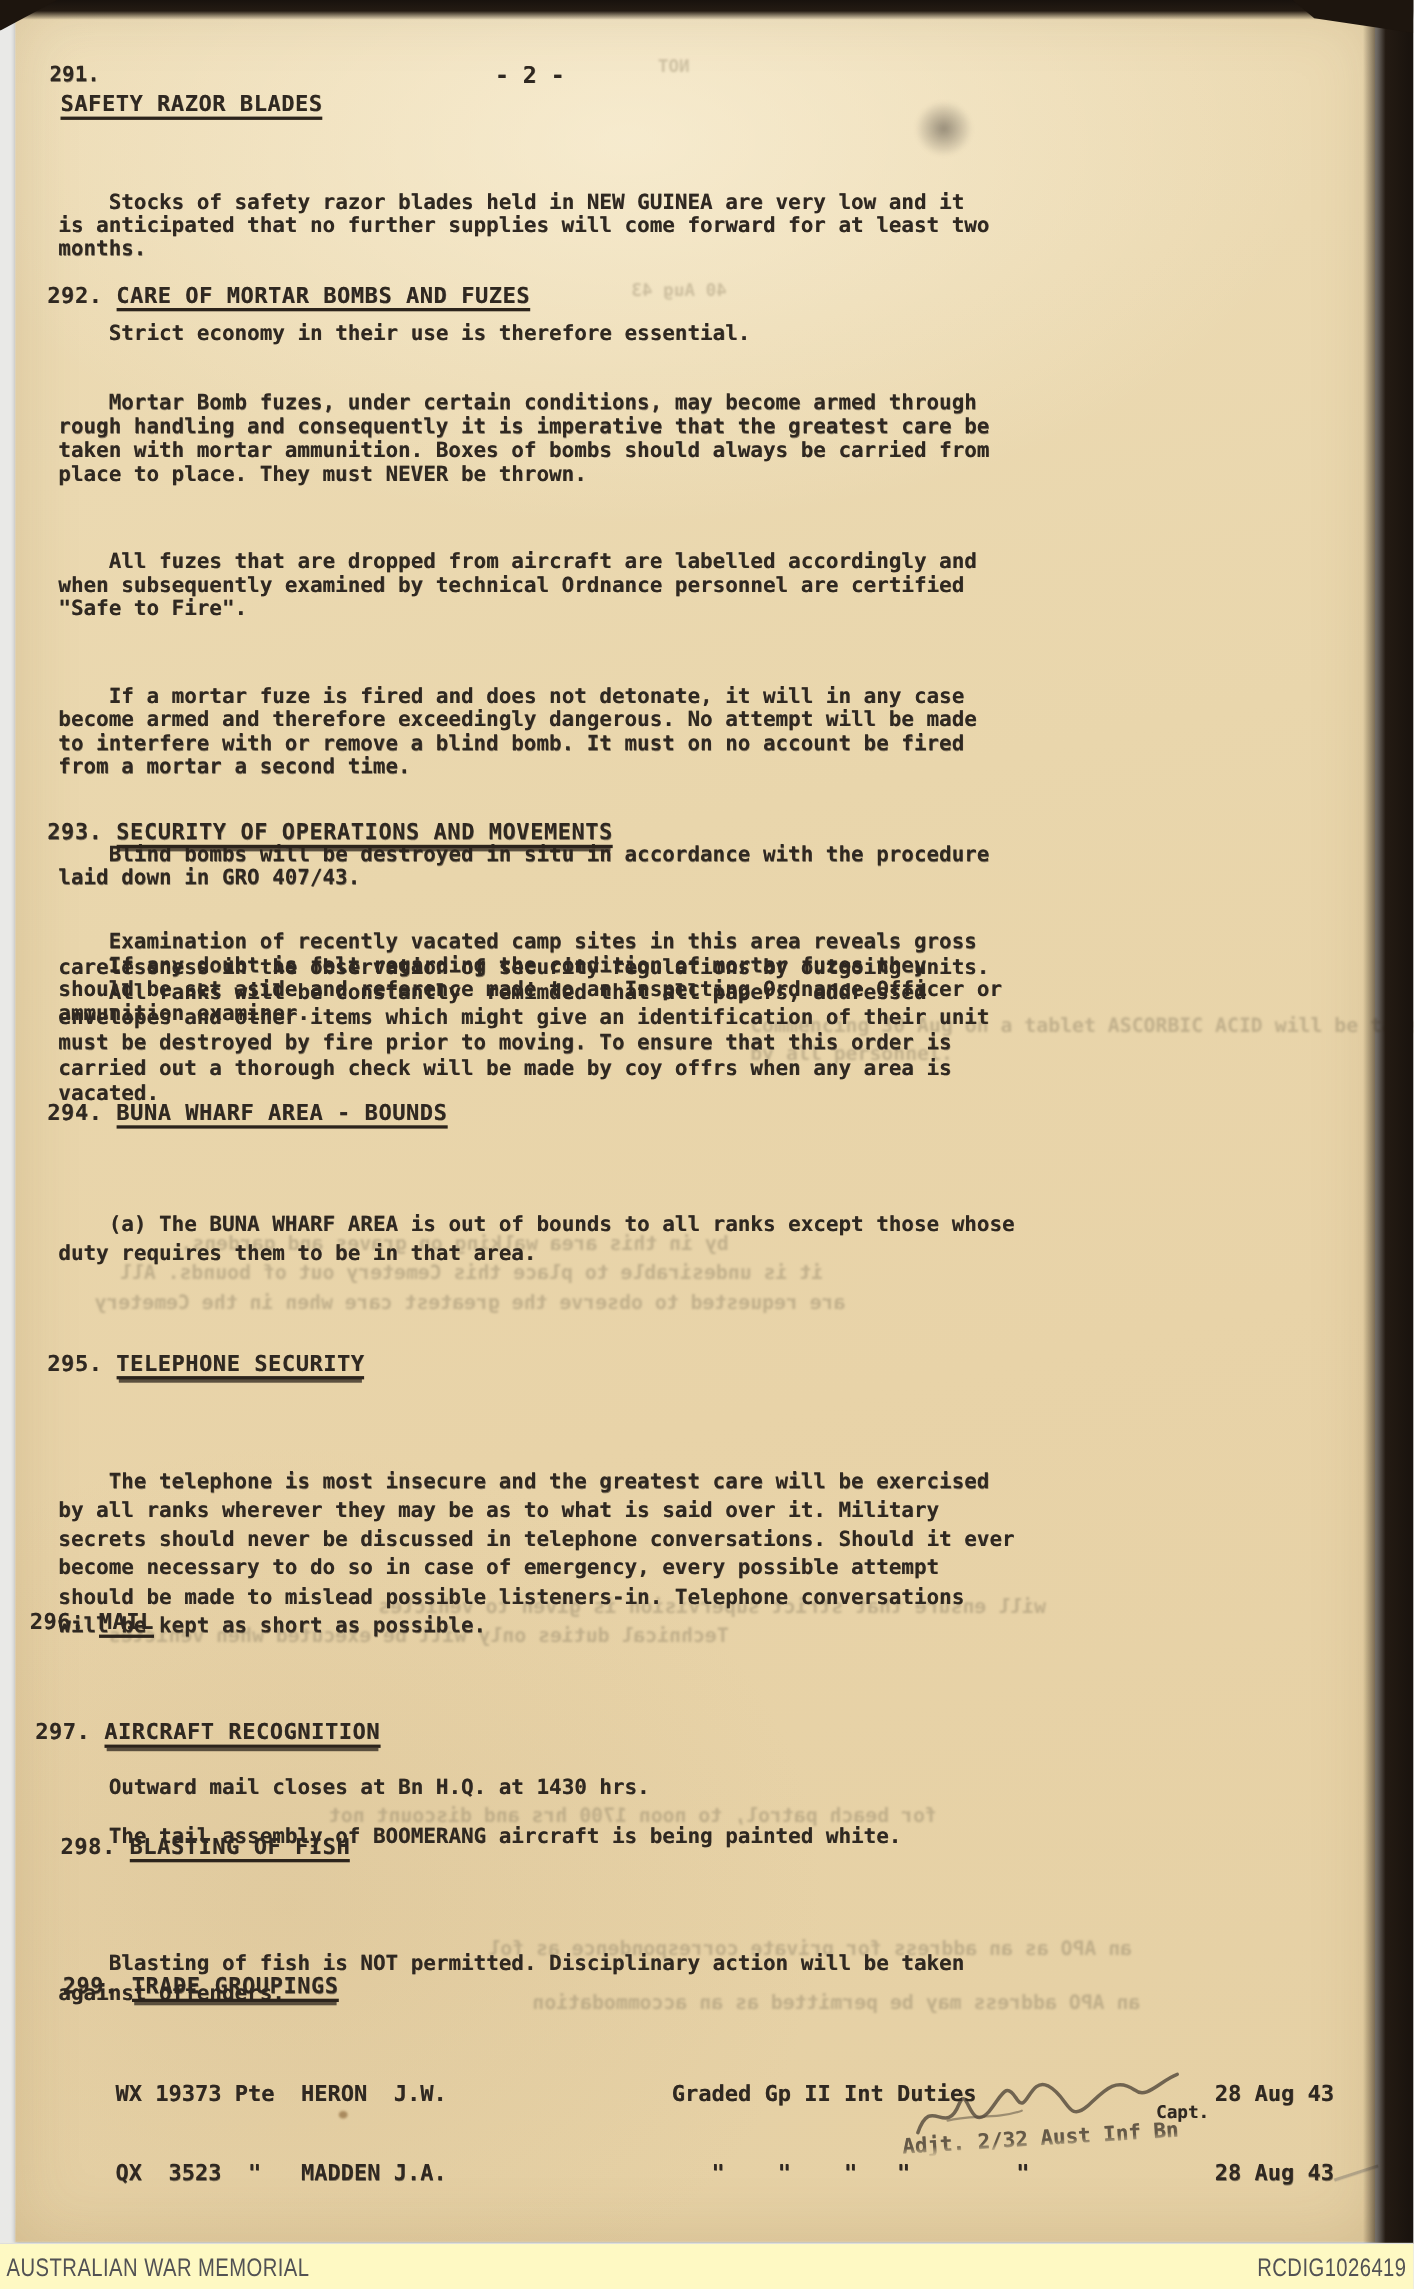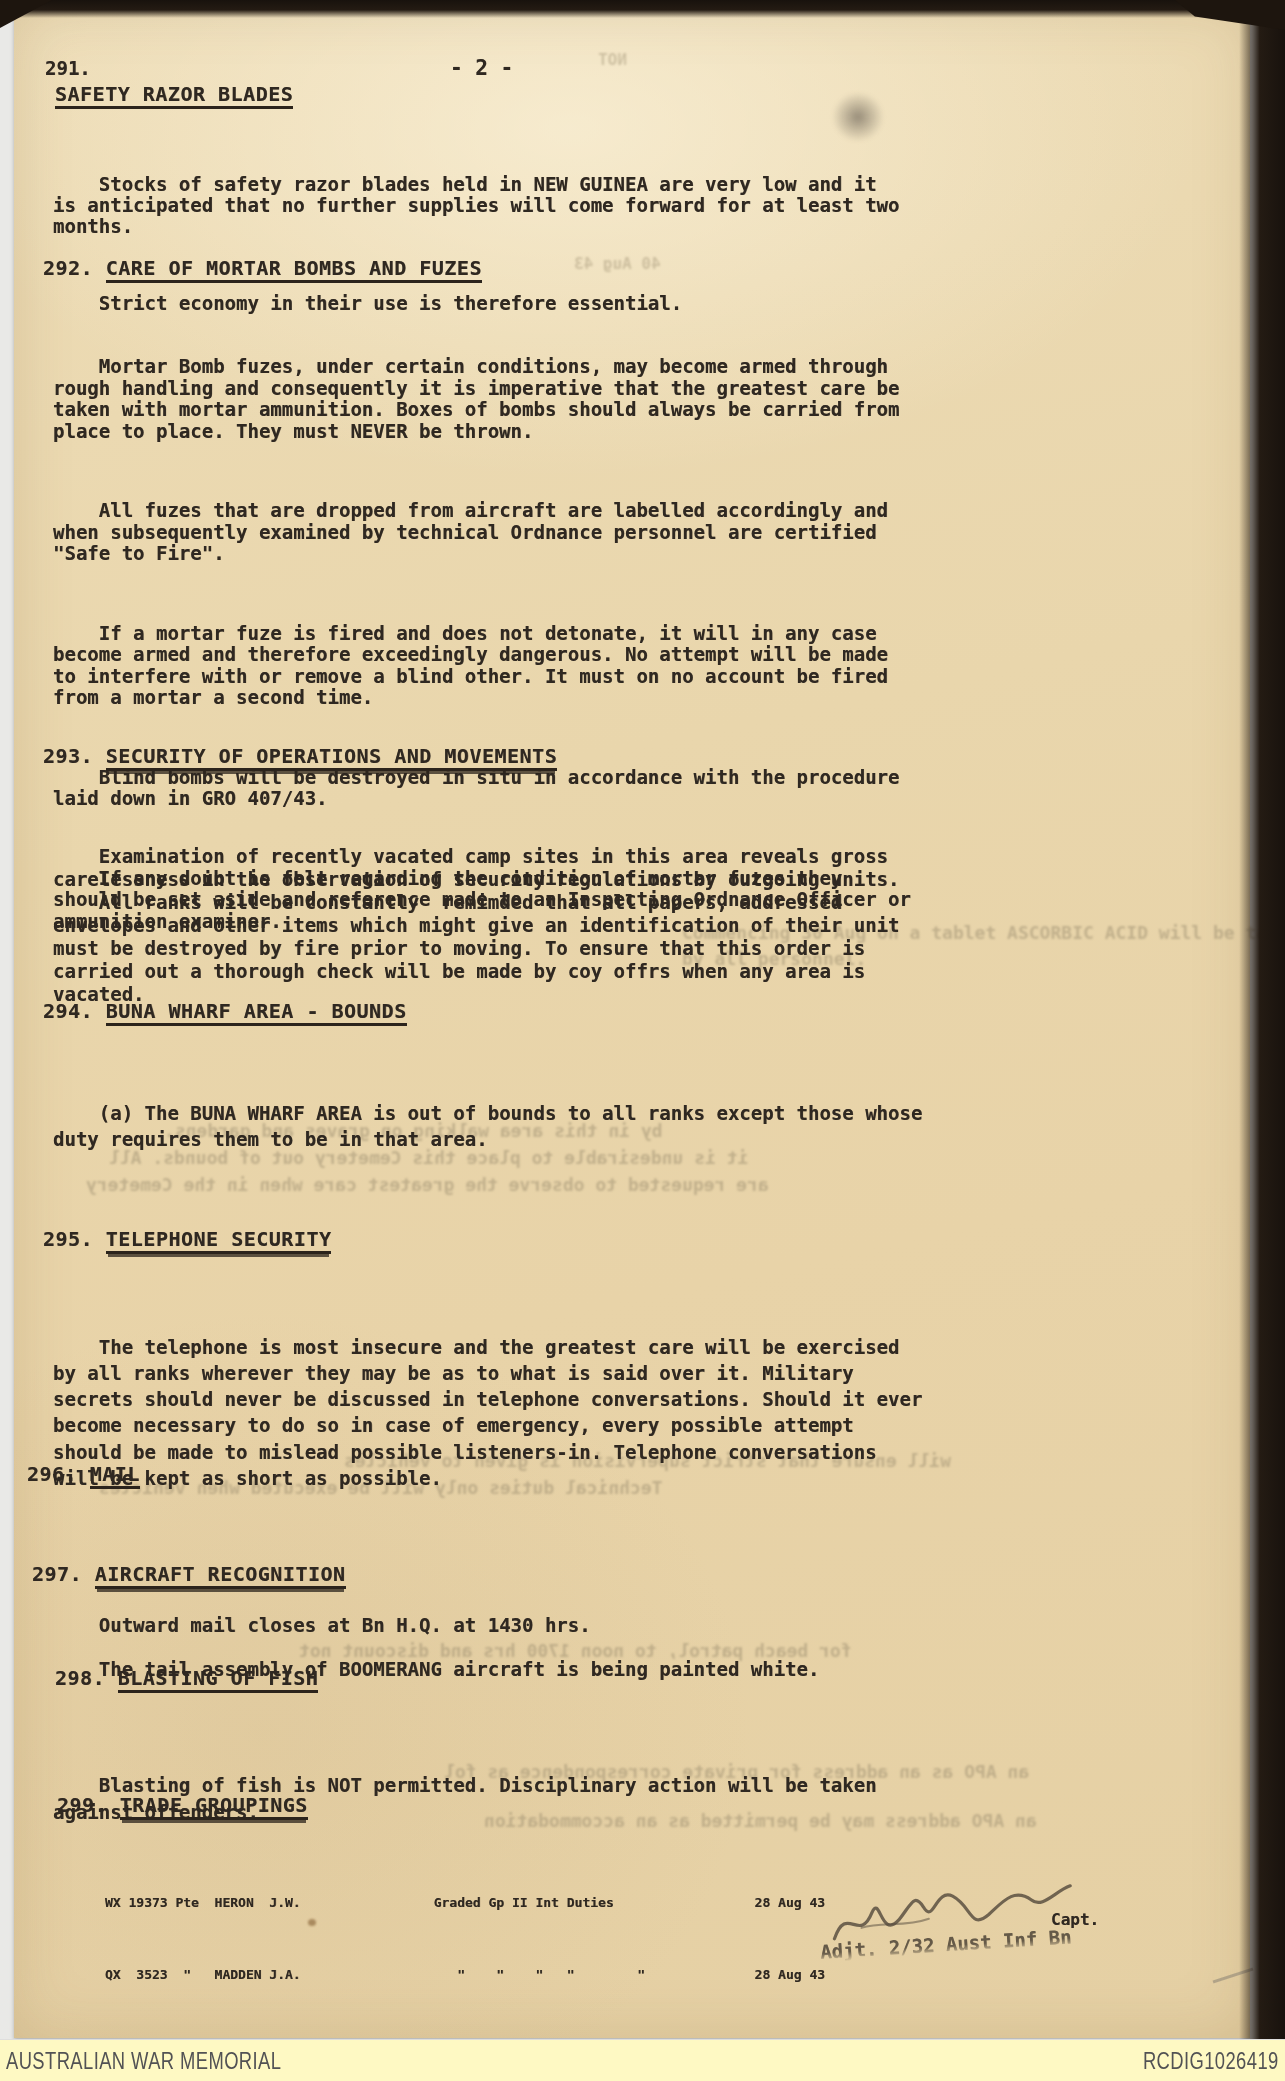--- a/index.html
+++ b/index.html
@@ -46,21 +46,21 @@
   .speck{left:294px;top:1913px;width:8px;height:7px;background:rgba(122,84,40,.55);filter:blur(1px);}
   .pencil{position:absolute;left:1198px;top:1968px;width:42px;height:3px;background:#8a8274;
           opacity:.55;transform:rotate(-18deg);filter:blur(.6px);}
   
   .sig-svg{position:absolute;left:806px;top:1868px;transform:rotate(-6deg);opacity:.85;}
   .sig-rank{position:absolute;left:1037px;top:1903px;font-size:16px;}
   .sig-unit{position:absolute;left:806px;top:1928px;font-size:19px;transform:rotate(-3.5deg);
             opacity:.7;-webkit-mask-image:linear-gradient(to bottom,#000 55%,transparent 100%);
             mask-image:linear-gradient(to bottom,#000 55%,transparent 100%);white-space:nowrap;}
   
-  .rows{font-size:13px;}
+  .rows{font-size:20px;}
   
   .footer{position:absolute;left:0;bottom:0;width:100%;height:41px;background:#fef9c3;
           border-top:1px solid #dededd;font-family:"Liberation Sans",sans-serif;color:#525254;}
   .f-left{position:absolute;left:6px;top:8px;font-size:23px;letter-spacing:.5px;
           transform:scaleX(.8);transform-origin:left center;}
   .f-right{position:absolute;right:6px;top:8px;font-size:23px;letter-spacing:.5px;
            transform:scaleX(.8);transform-origin:right center;}
 </style>
 </head>
 <body>
@@ -101,21 +101,21 @@
     <div class="tw lh215" style="left:39px;top:307px;width:910px">
       <div>    Mortar Bomb fuzes, under certain conditions, may become armed through
 rough handling and consequently it is imperative that the greatest care be
 taken with mortar ammunition. Boxes of bombs should always be carried from
 place to place. They must NEVER be thrown.</div>
       <div class="pgap">    All fuzes that are dropped from aircraft are labelled accordingly and
 when subsequently examined by technical Ordnance personnel are certified
 "Safe to Fire".</div>
       <div class="pgap">    If a mortar fuze is fired and does not detonate, it will in any case
 become armed and therefore exceedingly dangerous. No attempt will be made
-to interfere with or remove a blind other. It must on no account be fired
+to interfere with or remove a blind bomb. It must on no account be fired
 from a mortar a second time.</div>
       <div class="pgap">    Blind bombs will be destroyed in situ in accordance with the procedure
 laid down in GRO 407/43.</div>
       <div class="pgap">    If any doubt is felt regarding the condition of mortar fuzes they
 should be set aside and reference made to an Inspecting Ordnance Officer or
 ammunition examiner.</div>
     </div>
 
     <div class="tw head" style="left:29px;top:740px">
       <span class="num">293.</span>&nbsp;<span class="ht dbl">SECURITY OF OPERATIONS AND MOVEMENTS</span>

